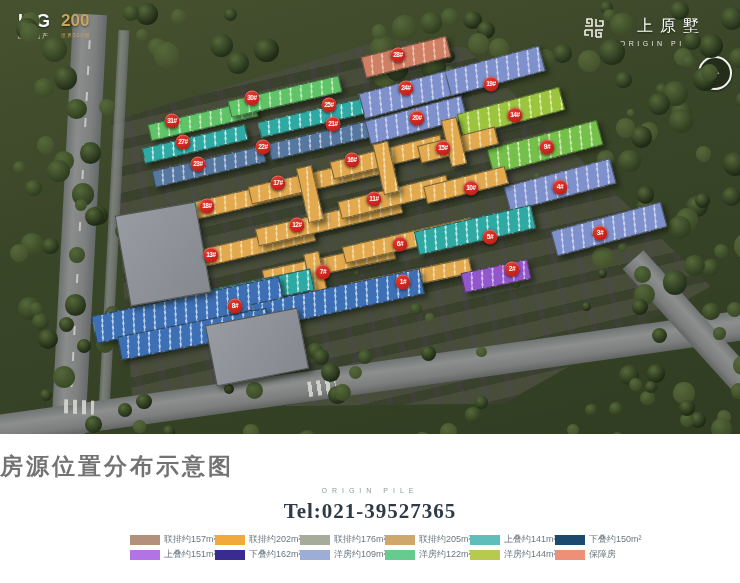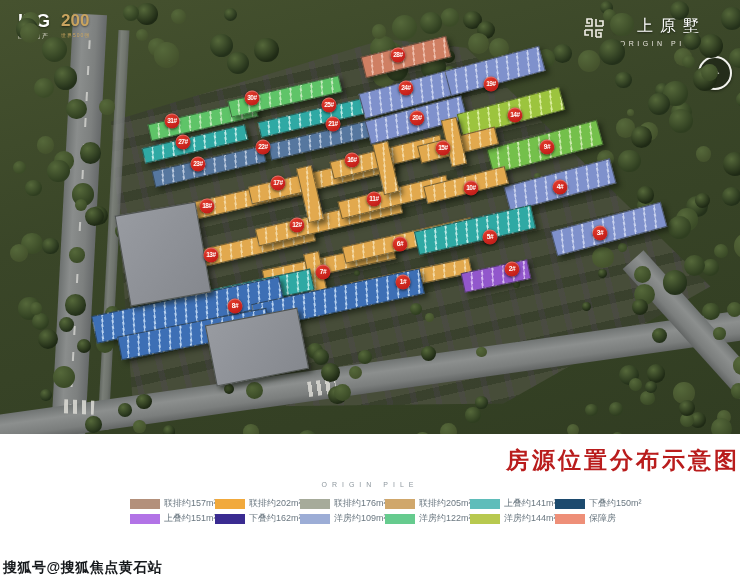--- a/index.html
+++ b/index.html
@@ -34,22 +34,22 @@
   #itg-logo .five-sub{font-size:5px;letter-spacing:1px;color:#c9a45f;margin-top:2px;}
   #brand-logo{position:absolute;left:582px;top:16px;color:#fff;display:flex;gap:8px;align-items:flex-start;}
   #brand-logo .cn{font-family:"Liberation Serif",serif;font-size:16px;letter-spacing:7px;
                   text-shadow:0 1px 2px rgba(0,0,0,.6);white-space:nowrap;}
   #brand-logo .en{font-size:7px;letter-spacing:3.5px;color:#e9e6df;text-align:center;margin-top:3px;}
   #compass{position:absolute;left:698px;top:56px;width:30px;height:30px;border:2px solid #f2f2ee;
            border-radius:50%;background:rgba(10,14,8,.45);box-shadow:0 1px 3px rgba(0,0,0,.5);}
   #compass svg{position:absolute;inset:0;}
   
   #panel{position:absolute;left:0;top:434px;width:740px;height:149px;background:#ffffff;}
-  #panel .title{margin-top:11px;text-align:right;font-size:23px;font-weight:bold;
-                color:#b91c1c;letter-spacing:3px;}
+  #panel .title{margin-top:17px;text-align:left;font-size:23px;font-weight:bold;
+                color:#737373;letter-spacing:3px;}
   #panel .subtitle{margin-top:5px;text-align:center;font-size:7px;color:#8d979e;letter-spacing:5px;}
   #panel .tel{margin-top:5px;text-align:center;font-family:"Liberation Serif",serif;
               font-size:21px;font-weight:bold;color:#2e3b47;letter-spacing:1px;}
   #legend{margin:8px 0 0 130px;}
   .legend-row{display:grid;grid-template-columns:repeat(6,85px);height:15px;align-items:center;}
   .legend-item{display:flex;align-items:center;gap:4px;}
   .legend-swatch{width:30px;height:10px;flex:0 0 30px;}
   .legend-label{font-size:9px;color:#6a7780;white-space:nowrap;}
   #watermark{position:absolute;left:3px;top:559px;font-size:14px;font-weight:bold;color:#15181b;
              letter-spacing:.5px;text-shadow:0 0 3px #fff,0 0 5px #fff,1px 1px 2px #fff;}
@@ -395,20 +395,21 @@
         <i>2#</i>
       </div>
       <div class="marker" style="left: 403px; top: 282px; background: radial-gradient(circle at 35% 30%, rgb(226, 58, 42), rgb(183, 20, 20));">
         <i>1#</i>
       </div>
     </div>
 
   <div id="panel">
     <div class="title">房源位置分布示意图</div>
     <div class="subtitle">ORIGIN PILE</div>
+    <div class="tel">Tel:021-39527365</div>
     <div id="legend">
         <div class="legend-row">
           <div class="legend-item">
             <div class="legend-swatch" style="background: rgb(179, 144, 123);"></div>
             <span class="legend-label">联排约157m²</span>
           </div>
           <div class="legend-item">
             <div class="legend-swatch" style="background: rgb(241, 169, 60);"></div>
             <span class="legend-label">联排约202m²</span>
           </div>
@@ -451,14 +452,13 @@
             <span class="legend-label">洋房约144m²</span>
           </div>
           <div class="legend-item">
             <div class="legend-swatch" style="background: rgb(238, 143, 120);"></div>
             <span class="legend-label">保障房</span>
           </div>
         </div>
       </div>
   </div>
 
-  <div id="watermark">搜狐号@搜狐焦点黄石站</div>
 </div>
 
 </body></html>

